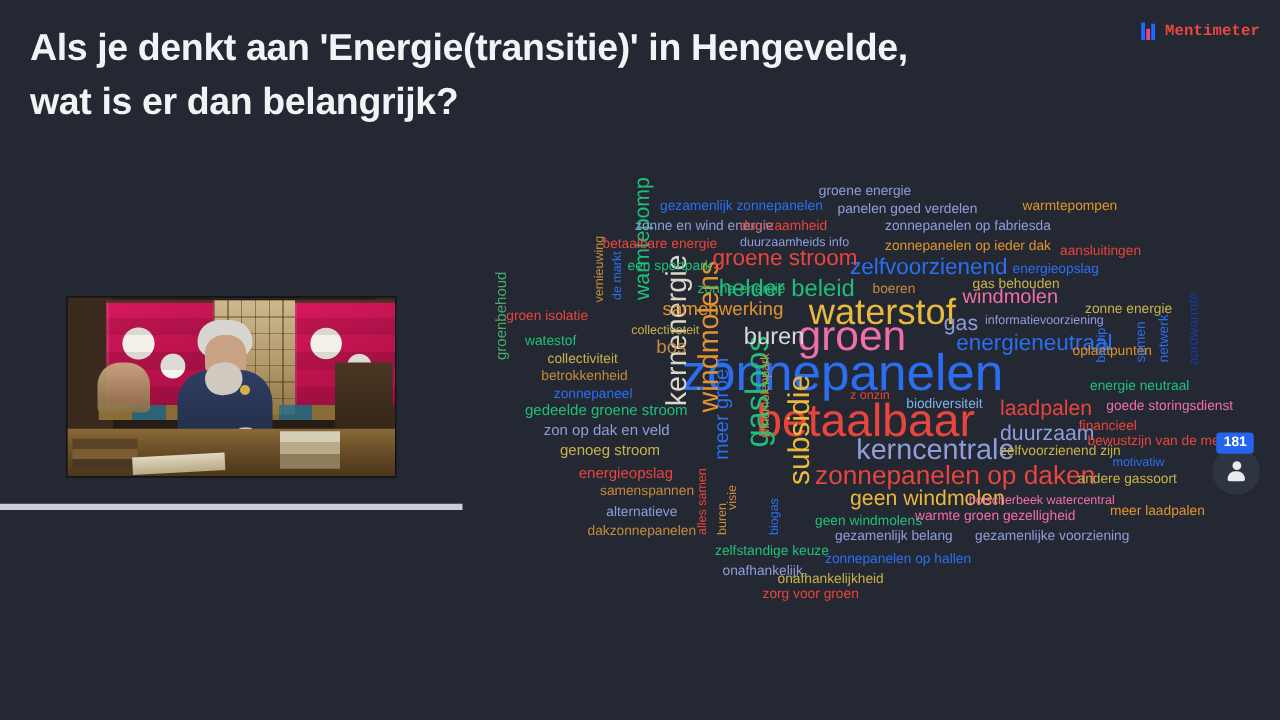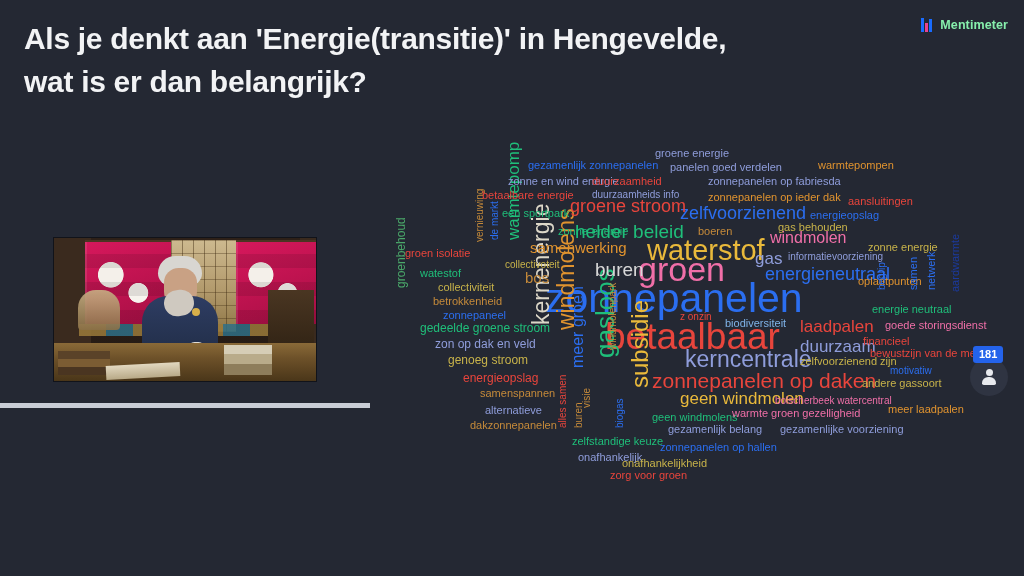--- a/index.html
+++ b/index.html
@@ -23,21 +23,21 @@
   
   #brand {
     position: absolute; right: 16px; top: 18px;
     display: flex; align-items: center; gap: 6px;
   }
   #brand .mark { position: relative; width: 13px; height: 14px; display: inline-block; }
   #brand .mark i { position: absolute; bottom: 0; width: 3px; display: block; }
   #brand .mark i.b1 { left: 0px;  height: 14px; background: #196cff; }
   #brand .mark i.b2 { left: 4px;  height: 9px;  background: #e8438f; }
   #brand .mark i.b3 { left: 8px;  height: 13px; background: #196cff; }
-  #brand .wordmark { color: #86efac; font-size: 12.5px; font-weight: 600; letter-spacing: .1px; }
+  #brand .wordmark { color: #ef4444; font-size: 12.5px; font-weight: 600; letter-spacing: .1px; font-family: Liberation Mono, monospace; }
 
   
   #video {
     position: absolute; left: 53px; top: 237px; width: 264px; height: 145px;
     background: #1a1412; overflow: hidden; border: 1px solid #11131a;
   }
   #video .scene { position: absolute; inset: 0; }
   .vwall {
     position: absolute; inset: 0;
     background:

